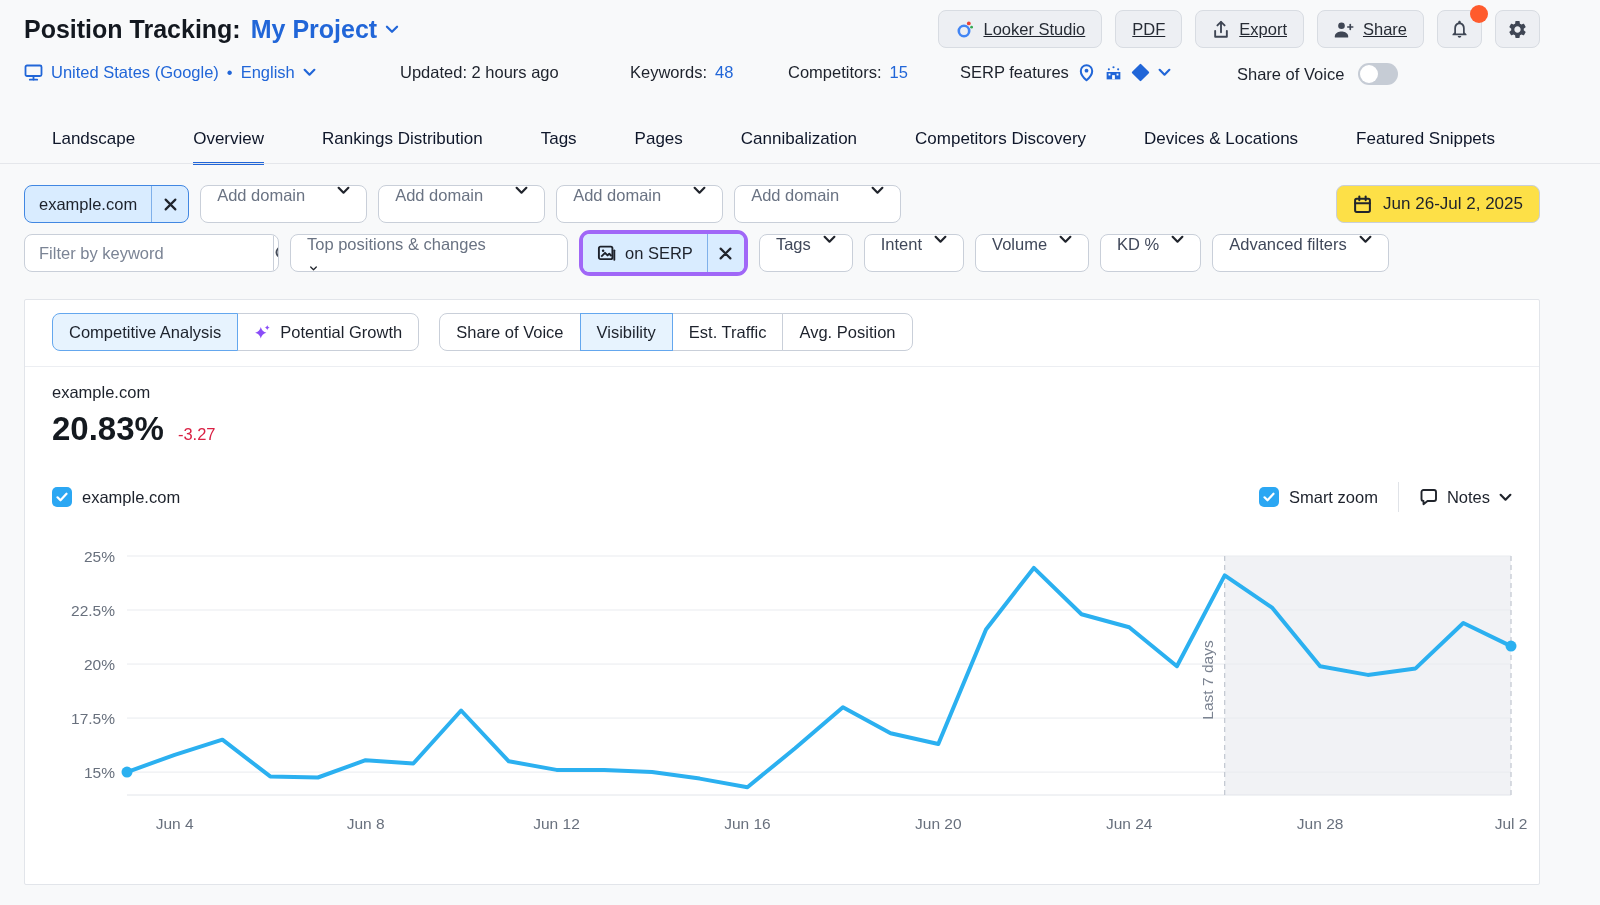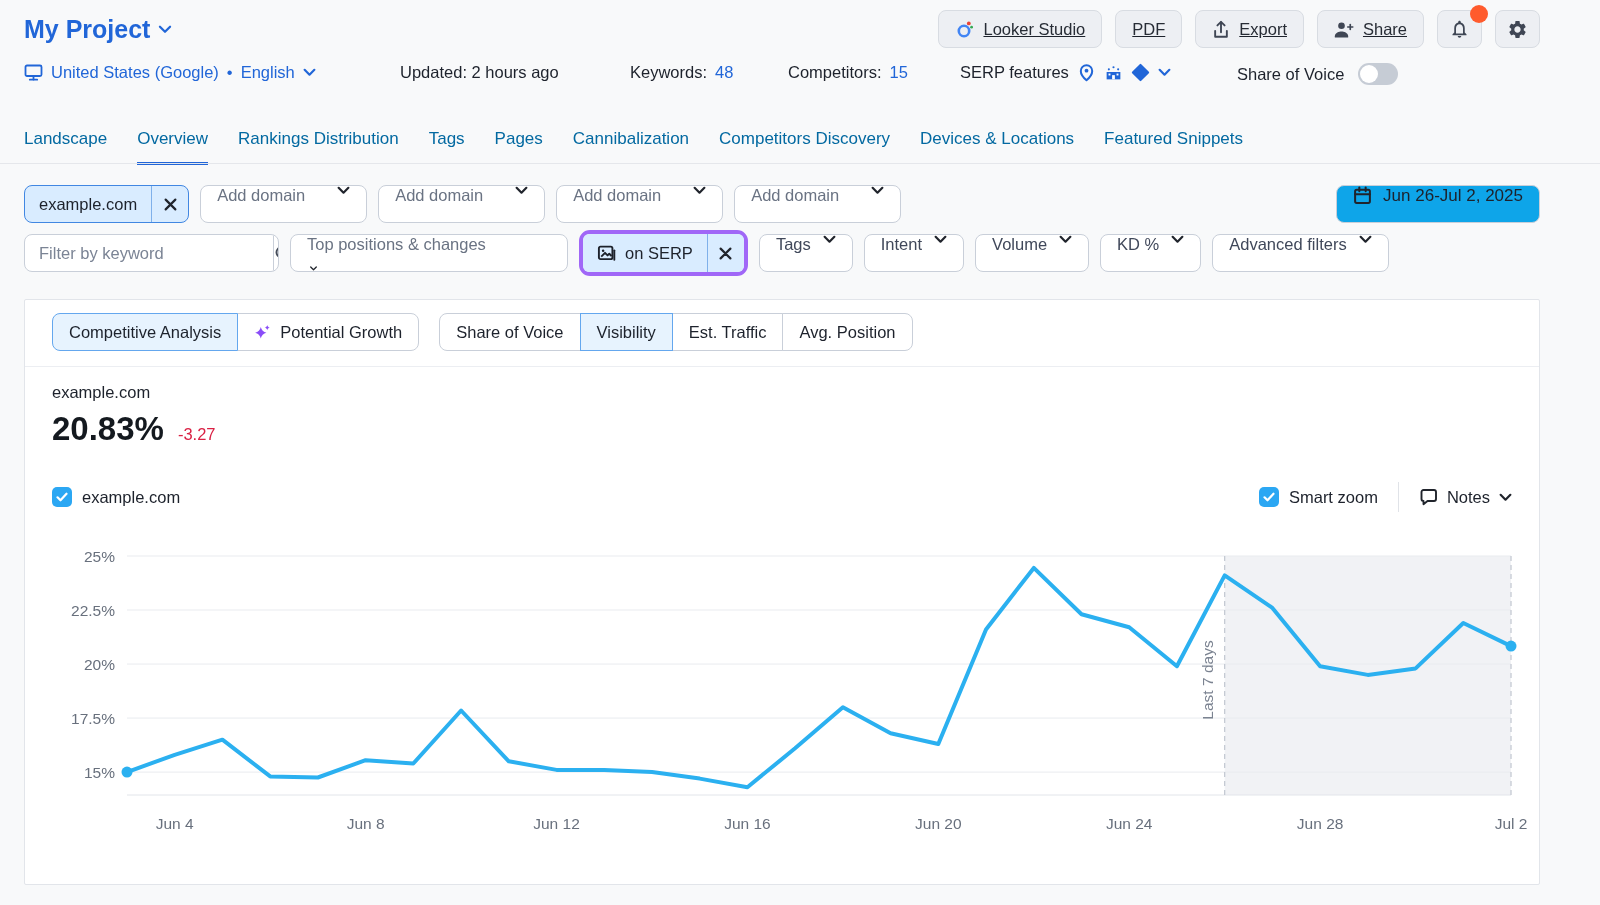--- a/index.html
+++ b/index.html
@@ -24,38 +24,38 @@
   
   .subheader { position:absolute; top:63px; left:24px; right:60px; height:28px; font-size:16.5px; }
   .sub-item { position:absolute; top:0; display:flex; align-items:center; gap:8px; white-space:nowrap; }
   .blue { color:#2166d8; }
   .loc-link { display:flex; align-items:center; gap:8px; color:#2166d8; cursor:pointer; }
   .toggle { width:40px; height:22px; border-radius:11px; background:#c6ccd5; position:relative; cursor:pointer; }
   .toggle .knob { position:absolute; top:2px; left:2px; width:18px; height:18px; border-radius:50%; background:#fff; }
 
   
   .tabs { position:absolute; top:129px; left:24px; display:flex; gap:30px; font-size:17px; }
-  .tab { padding-bottom:13px; cursor:pointer; color:#0369a1; border-bottom:3px solid transparent; }
+  .tab { padding-bottom:13px; cursor:pointer; color:#0f172a; border-bottom:3px solid transparent;margin-left:28px; }
   .tab.active { border-bottom-color:#2166d8; }
   .tabs-divider { position:absolute; top:163px; left:0; width:1600px; height:1px; background:#e5e7eb; }
 
   
   .filter-row1 { position:absolute; top:185px; left:24px; right:60px; display:flex; gap:11px; align-items:center; }
   .filter-row2 { position:absolute; top:228px; left:24px; right:60px; height:50px; display:flex; gap:11px; align-items:center; }
   .chip { height:38px; display:flex; align-items:center; background:#d9ecff; border:1px solid #4187e2; border-radius:8px; overflow:hidden; }
   .chip .chip-label { display:flex; align-items:center; gap:9px; padding:0 14px; font-size:16.5px; color:#1d222c; }
   .chip .chip-div { width:1px; height:100%; background:#7fb0ea; }
   .chip .chip-x { width:36px; height:100%; display:flex; align-items:center; justify-content:center; cursor:pointer; }
   .dd { height:38px; display:flex; align-items:flex-start; justify-content:space-between; gap:12px;
         padding:0 16px; background:#fff; border:1px solid #c9cfd9; border-radius:8px;
         font-size:16.5px; color:#6a7383; cursor:pointer; white-space:nowrap; }
   .dd.dark-text { color:#40485a; }
   .add-domain { width:167px; }
-  .date-btn { margin-left:auto; height:38px; display:flex; align-items:flex-start; gap:11px; padding:0 16px;
-              background:#0ea5e9; border:1px solid #c9cfd9; border-radius:8px; font-size:17px; color:#1d222c; cursor:pointer; }
+  .date-btn { margin-left:auto; height:38px; display:flex; align-items:flex-end; gap:11px; padding:8px 16px;
+              background:#fde047; border:1px solid #c9cfd9; border-radius:8px; font-size:17px; color:#1d222c; cursor:pointer; }
   .kw-input { height:38px; width:255px; display:flex; align-items:stretch; background:#fff; border:1px solid #c9cfd9; border-radius:8px; overflow:hidden; }
   .kw-input input { flex:1; border:none; outline:none; padding:0 14px; font-size:16.5px; font-family:"Liberation Sans",sans-serif; color:#1d222c; background:transparent; }
   .kw-input input::placeholder { color:#7b8495; }
   .kw-search { width:39px; border-left:1px solid #c9cfd9; display:flex; align-items:center; justify-content:center; cursor:pointer; }
   .hl-purple { border:4px solid #a067f7; border-radius:11px; }
   .hl-purple .chip { border:none; border-radius:6px; }
 
   
   .card { position:absolute; top:299px; left:24px; width:1516px; height:586px;
           background:#fff; border:1px solid #e2e5ea; border-radius:2px; }
@@ -83,20 +83,21 @@
 
   .chart-wrap { position:absolute; top:244px; left:26px; width:1470px; height:310px;text-decoration:underline; }
   svg.chart { overflow:visible; display:block; }
   svg text { font-family:"Liberation Sans", sans-serif; }
 </style>
 </head>
 <body>
 
 <div class="header">
   <div class="title-group">
+    <span class="title-label">Position Tracking:</span>
     <span class="project-btn">
       <span>My Project</span>
       <svg width="14" height="9" viewBox="0 0 12 8">
           <path d="M1.5 1.5 L6 6 L10.5 1.5" fill="none" stroke="#2166d8" stroke-width="2" stroke-linecap="round" stroke-linejoin="round"></path>
         </svg>
     </span>
   </div>
   <div class="toolbar">
     <div class="btn">
       <svg width="19" height="19" viewBox="0 0 19 19">

